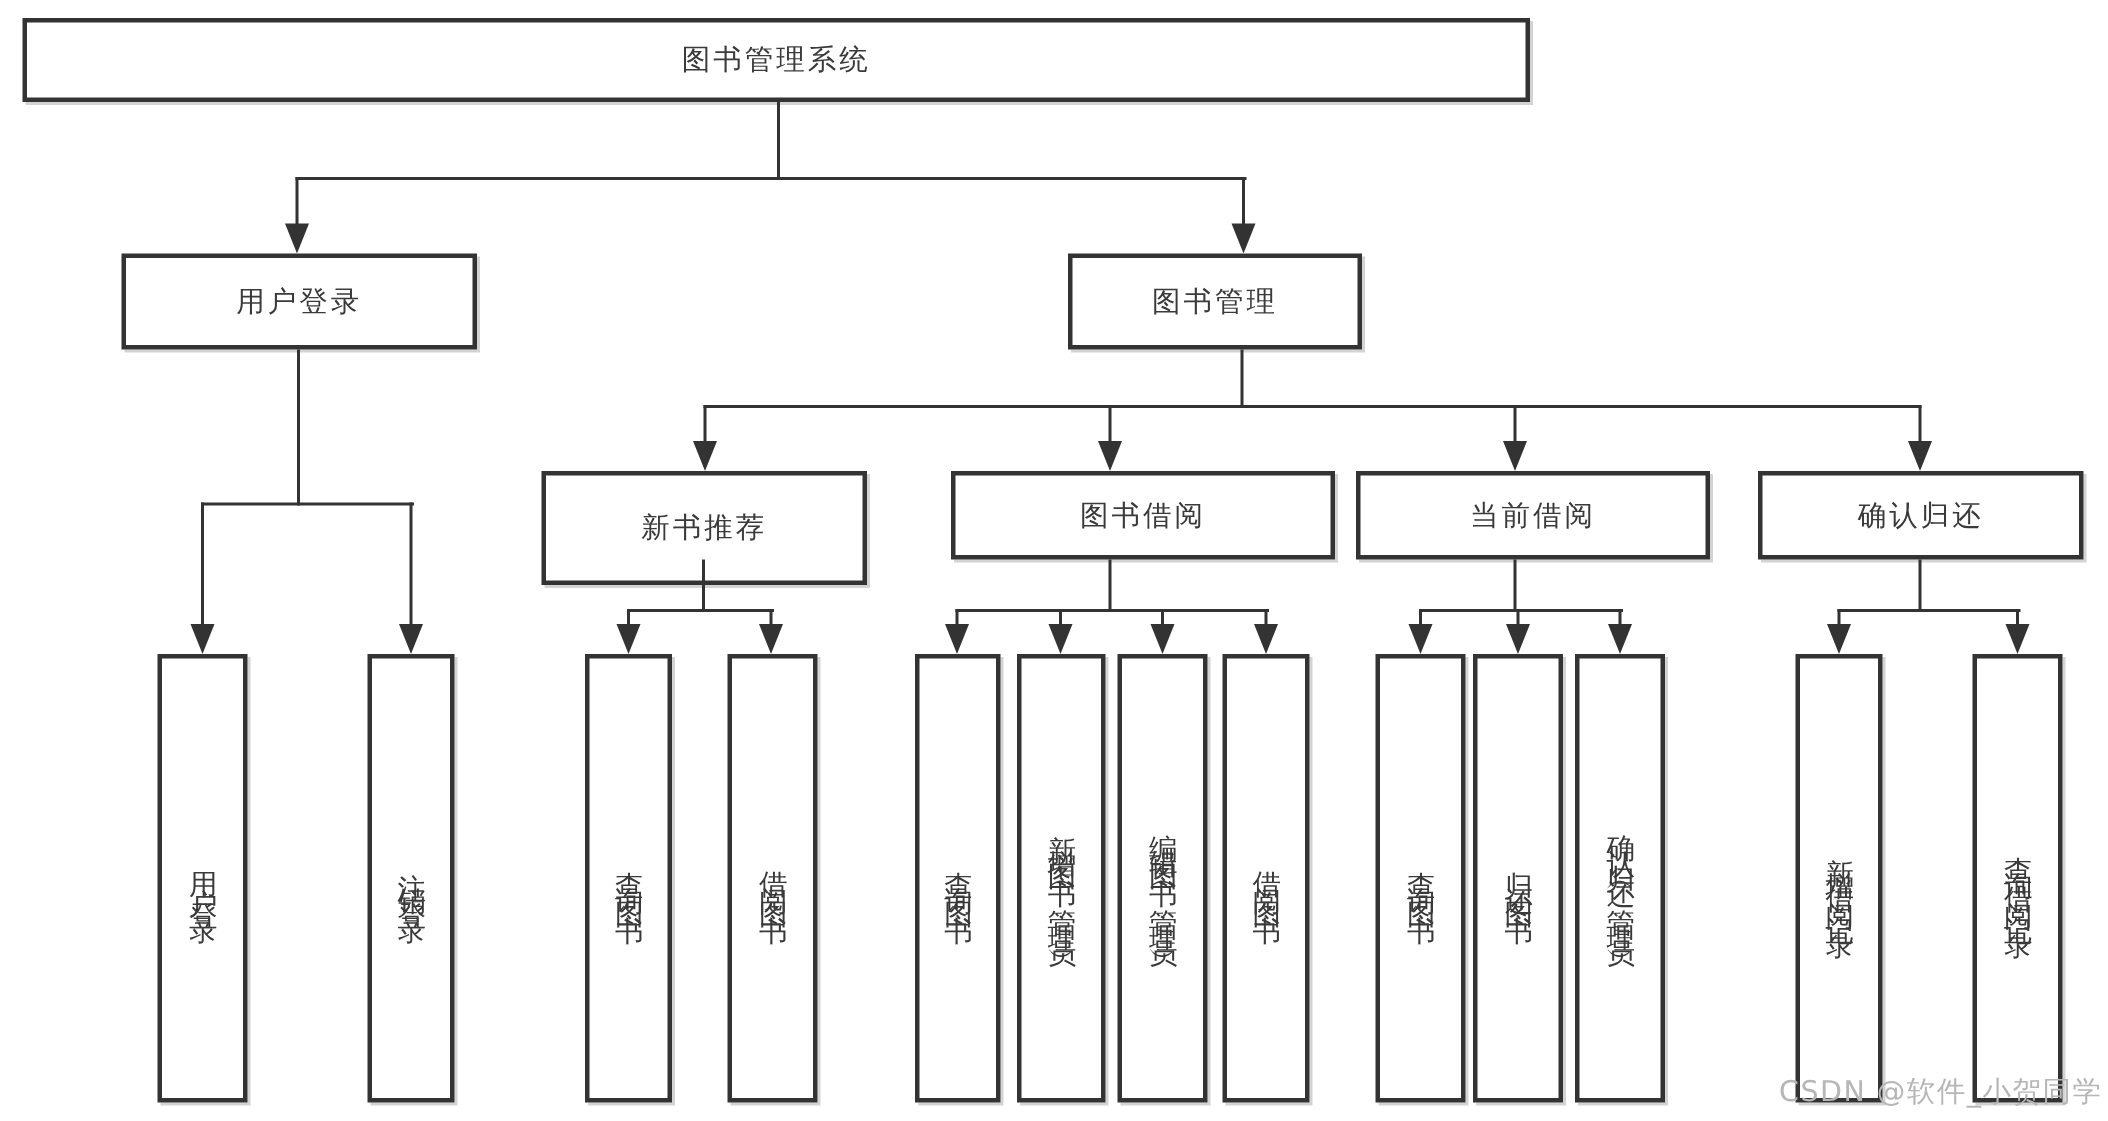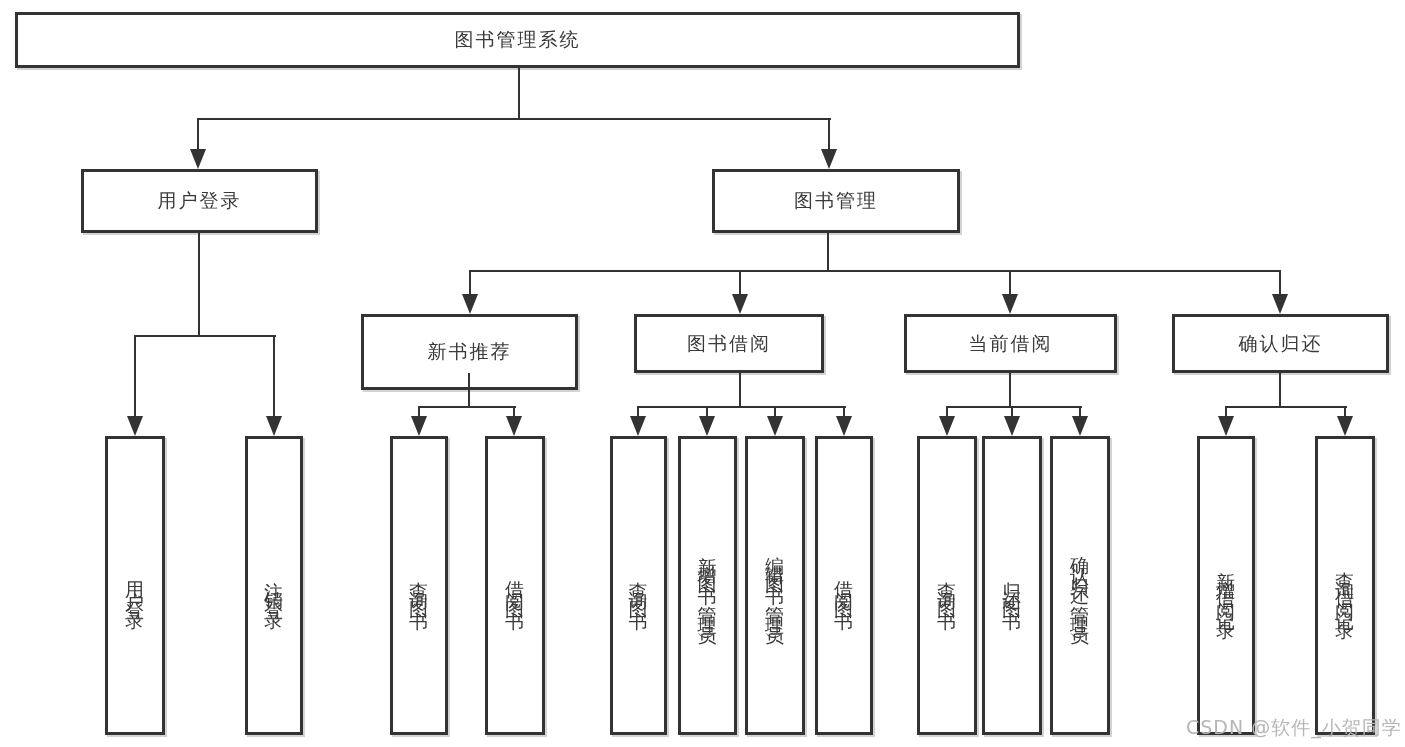--- a/index.html
+++ b/index.html
@@ -56,21 +56,21 @@
   <div class="vl" style="left:518px;top:68px;height:52px"></div>
   <div class="hl" style="left:197px;top:118px;width:634px"></div>
   <div class="vl" style="left:197px;top:118px;height:34px"></div>
   <div class="arr" style="left:190px;top:149px"></div>
   <div class="vl" style="left:828px;top:118px;height:34px"></div>
   <div class="arr" style="left:821px;top:149px"></div>
 
   <div class="box hbox" style="left:81px;top:169px;width:237px;height:64px">
     <span>用户登录</span>
   </div>
-  <div class="box hbox" style="left:712px;top:169px;width:248px;height:64px">
+  <div class="box hbox" style="left:712px;top:169px;width:196px;height:64px">
     <span>图书管理</span>
   </div>
 
   <div class="vl" style="left:198px;top:233px;height:104px"></div>
   <div class="hl" style="left:134px;top:335px;width:142px"></div>
   <div class="vl" style="left:134px;top:335px;height:84px"></div>
   <div class="arr" style="left:127px;top:416px"></div>
   <div class="vl" style="left:273px;top:335px;height:84px"></div>
   <div class="arr" style="left:266px;top:416px"></div>
 
@@ -81,24 +81,24 @@
   <div class="vl" style="left:739px;top:270px;height:27px"></div>
   <div class="arr" style="left:732px;top:294px"></div>
   <div class="vl" style="left:1009px;top:270px;height:27px"></div>
   <div class="arr" style="left:1002px;top:294px"></div>
   <div class="vl" style="left:1279px;top:270px;height:27px"></div>
   <div class="arr" style="left:1272px;top:294px"></div>
 
   <div class="box hbox" style="left:361px;top:314px;width:217px;height:76px">
     <span>新书推荐</span>
   </div>
-  <div class="box hbox" style="left:634px;top:314px;width:190px;height:59px">
+  <div class="box hbox" style="left:634px;top:314px;width:256px;height:59px">
     <span>图书借阅</span>
   </div>
-  <div class="box hbox" style="left:904px;top:314px;width:213px;height:59px">
+  <div class="box hbox" style="left:904px;top:314px;width:236px;height:59px">
     <span>当前借阅</span>
   </div>
   <div class="box hbox" style="left:1172px;top:314px;width:217px;height:59px">
     <span>确认归还</span>
   </div>
 
   <div class="vl" style="left:468px;top:373px;height:35px"></div>
   <div class="hl" style="left:418px;top:406px;width:98px"></div>
   <div class="vl" style="left:418px;top:406px;height:14px"></div>
   <div class="arr" style="left:411px;top:416px"></div>

